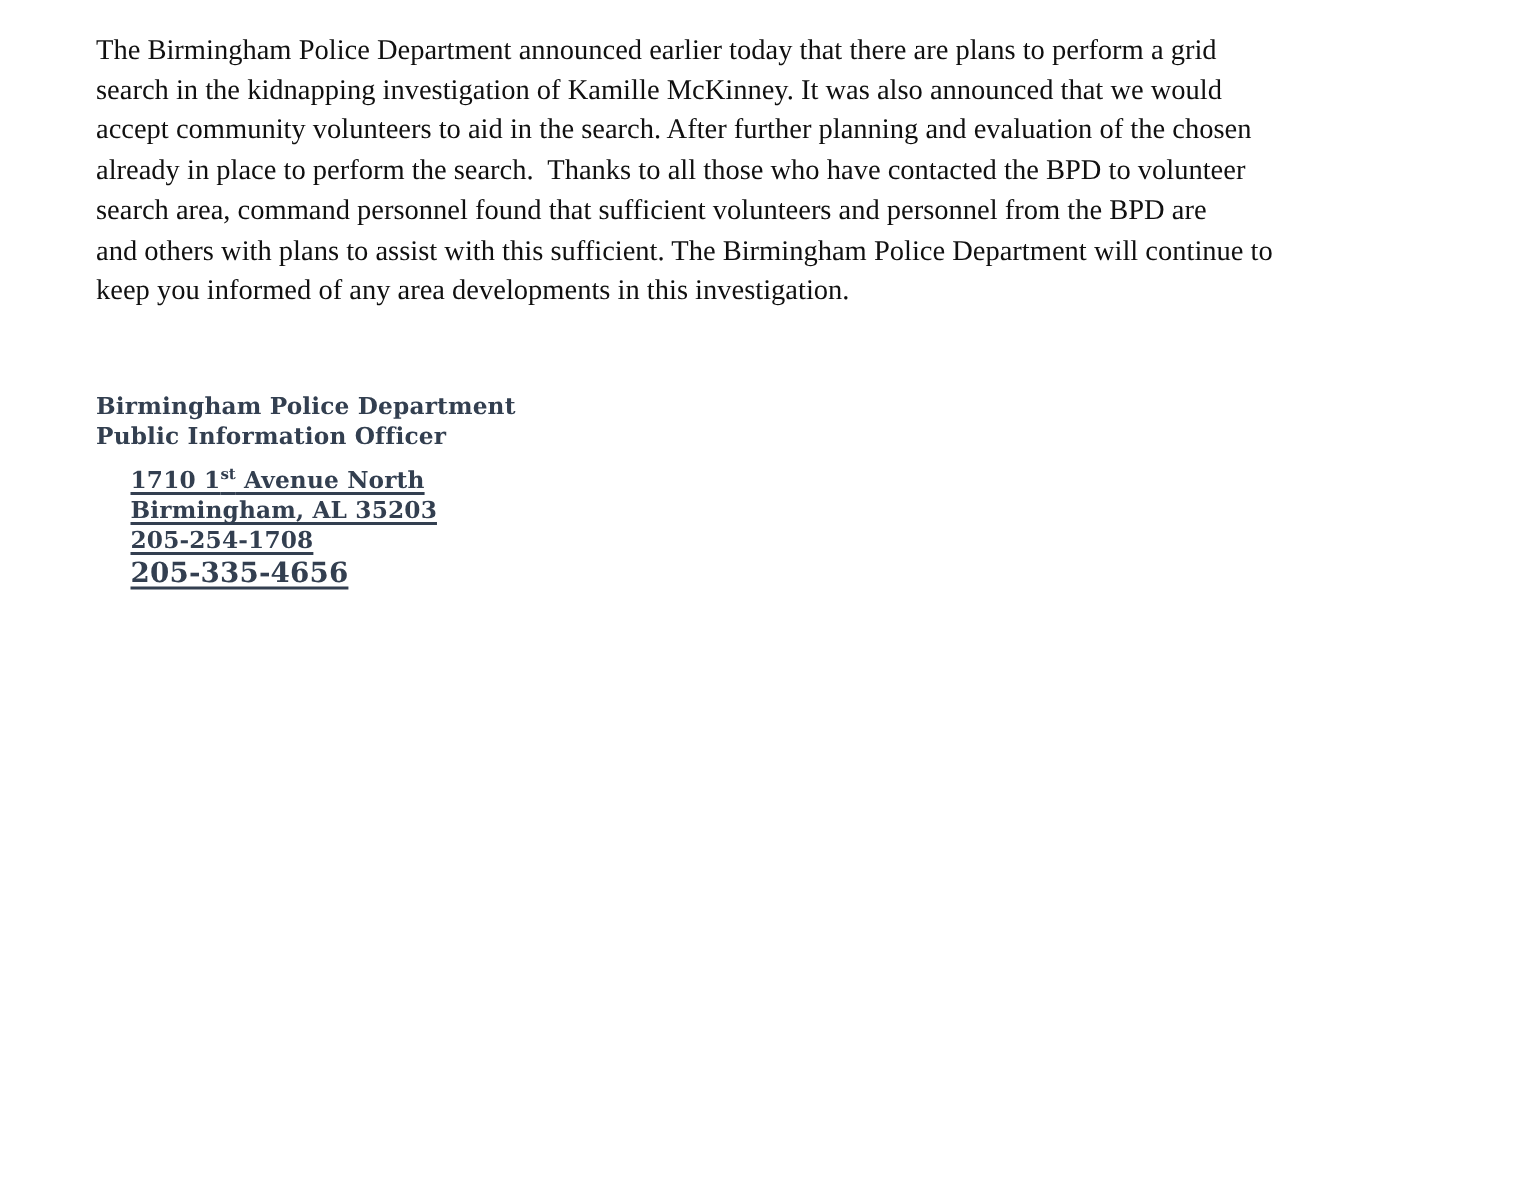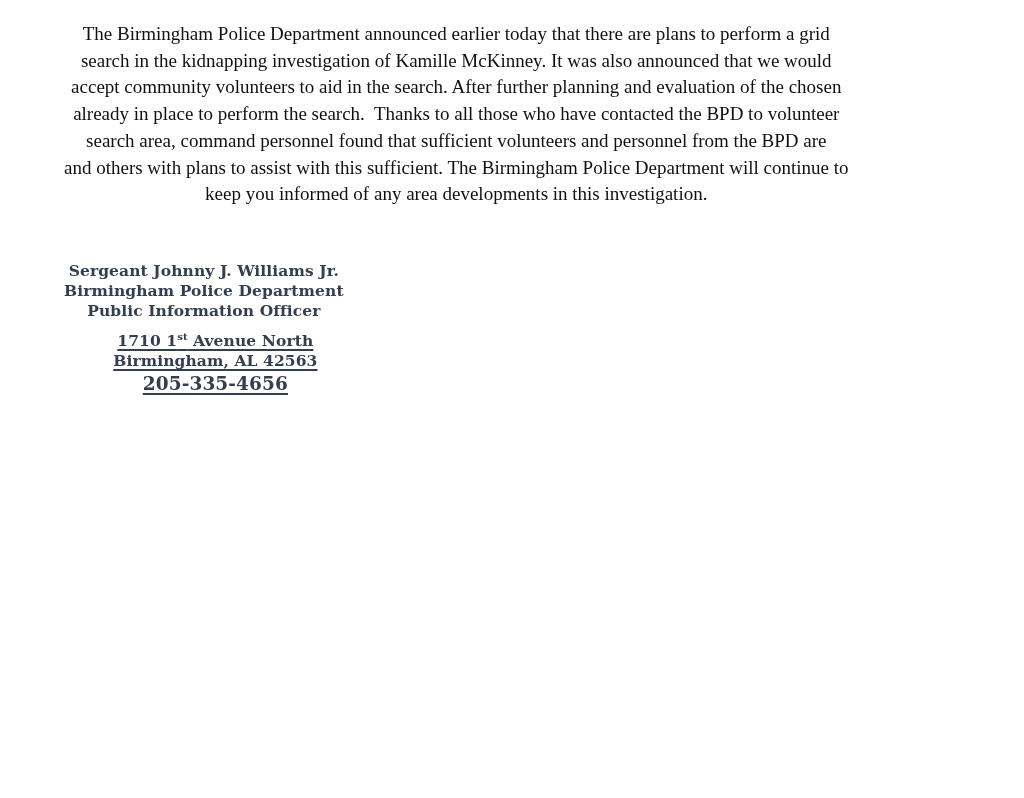--- a/index.html
+++ b/index.html
@@ -6,21 +6,20 @@
     margin: 0;
     padding: 0;
     background: #ffffff;
   }
   .page {
     position: relative;
     width: 1024px;
     height: 798px;
     background: #ffffff;
     overflow: hidden;
-    text-align: center;
   }
   .paragraph {
     position: absolute;
     left: 64px;
     top: 21px;
     font-family: "Liberation Serif", serif;
     font-size: 19px;
     line-height: 26.7px;
     color: #101010;
   }
@@ -69,23 +68,23 @@
     <div class="line">The Birmingham Police Department announced earlier today that there are plans to perform a grid</div>
     <div class="line">search in the kidnapping investigation of Kamille McKinney. It was also announced that we would</div>
     <div class="line">accept community volunteers to aid in the search. After further planning and evaluation of the chosen</div>
     <div class="line">already in place to perform the search.  Thanks to all those who have contacted the BPD to volunteer</div>
     <div class="line">search area, command personnel found that sufficient volunteers and personnel from the BPD are</div>
     <div class="line">and others with plans to assist with this sufficient. The Birmingham Police Department will continue to</div>
     <div class="line">keep you informed of any area developments in this investigation.</div>
   </div>
 
   <div class="signature" id="signature" style="color: rgb(51, 63, 80);">
-    <div class="sig-line">Sergeant Johnny J. Williams Jr.</div>
     <div class="sig-line">Birmingham Police Department</div>
     <div class="sig-line">Public Information Officer</div>
     <div class="sig-contact">
       <div class="sig-line u"><span>1710 1</span><span class="sup">st</span><span> Avenue North</span></div>
-      <div class="sig-line u">Birmingham, AL 42563</div>
+      <div class="sig-line u">Birmingham, AL 35203</div>
+      <div class="sig-line u">205-254-1708</div>
       <div class="sig-line u phone2">205-335-4656</div>
     </div>
   </div>
 
 </div>
 
 </body></html>

